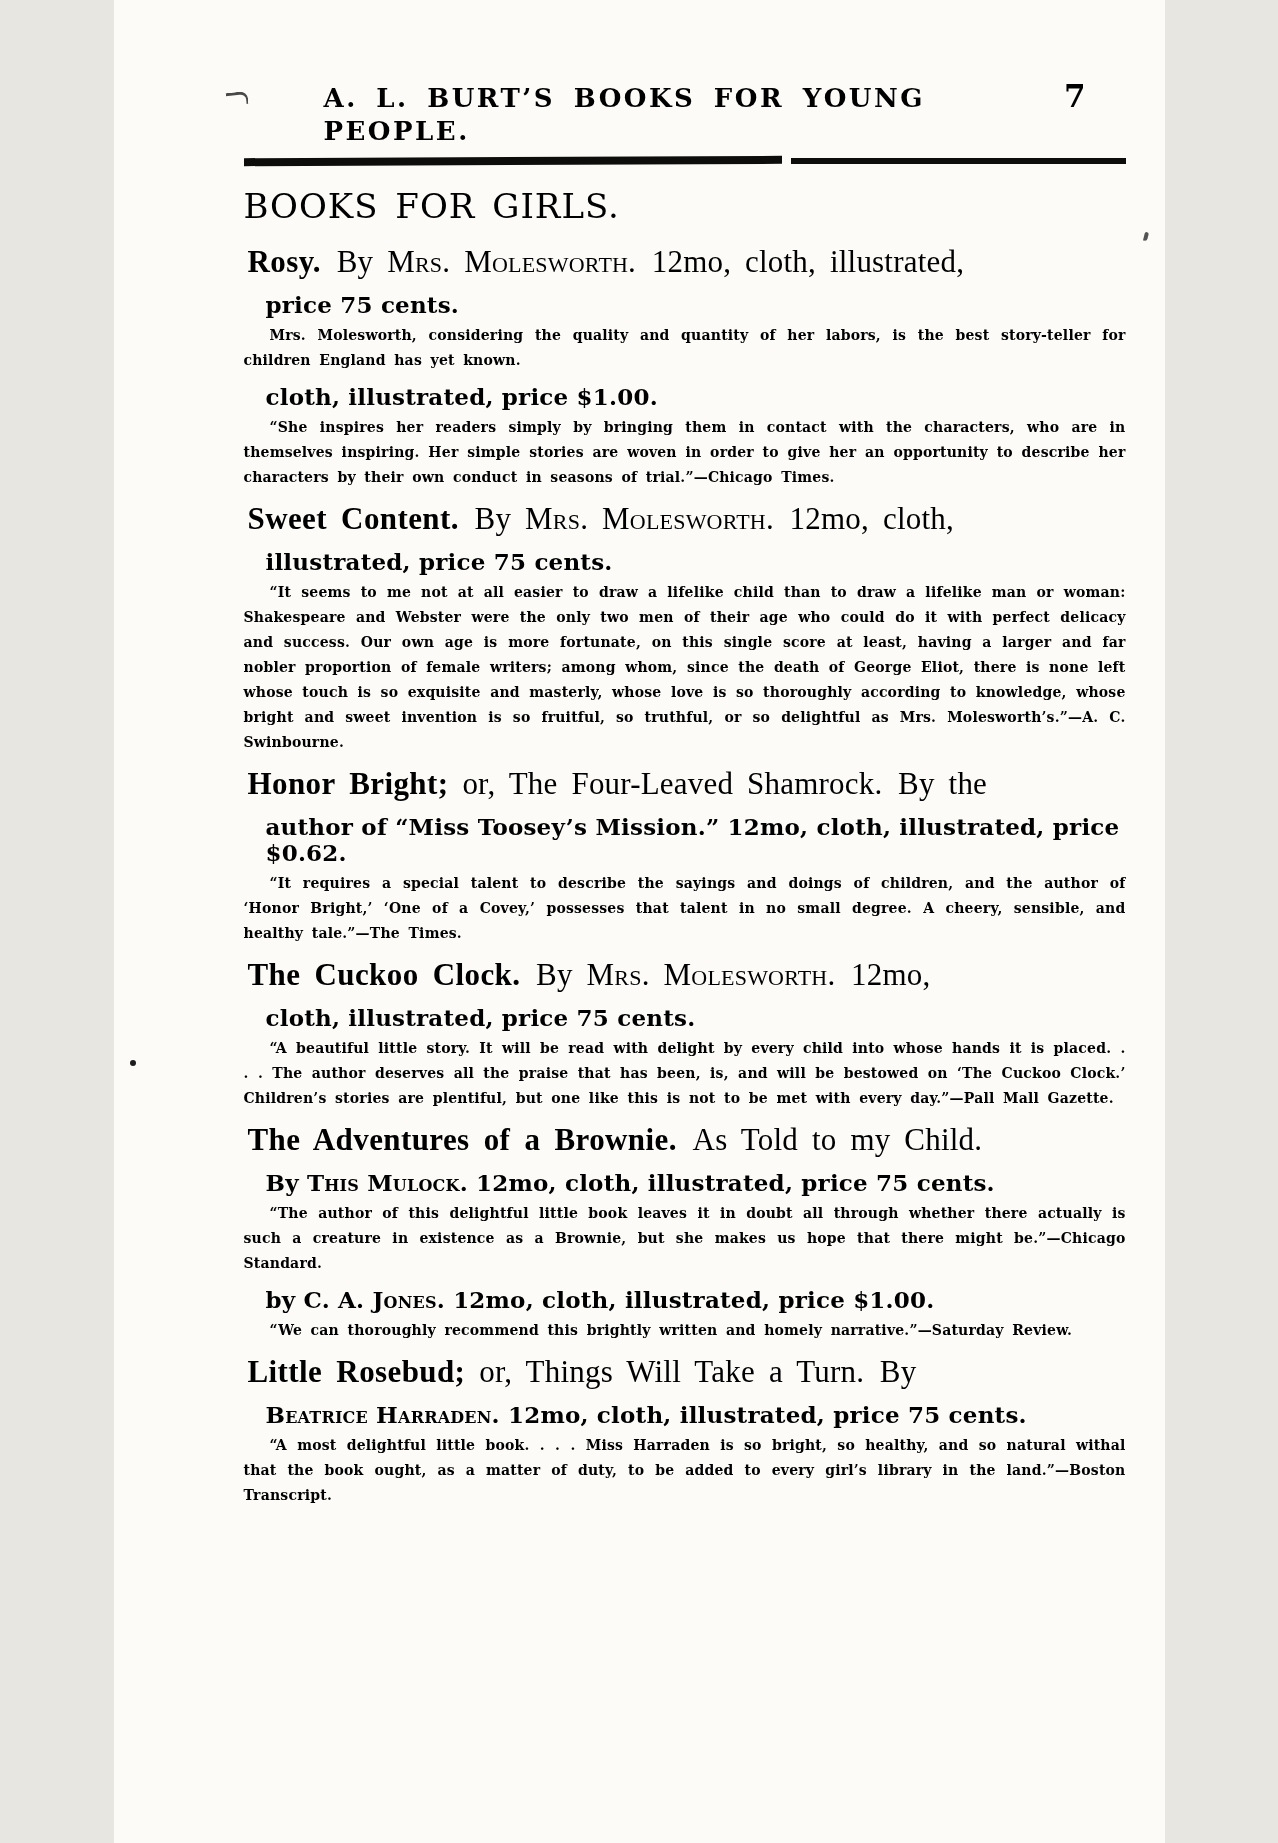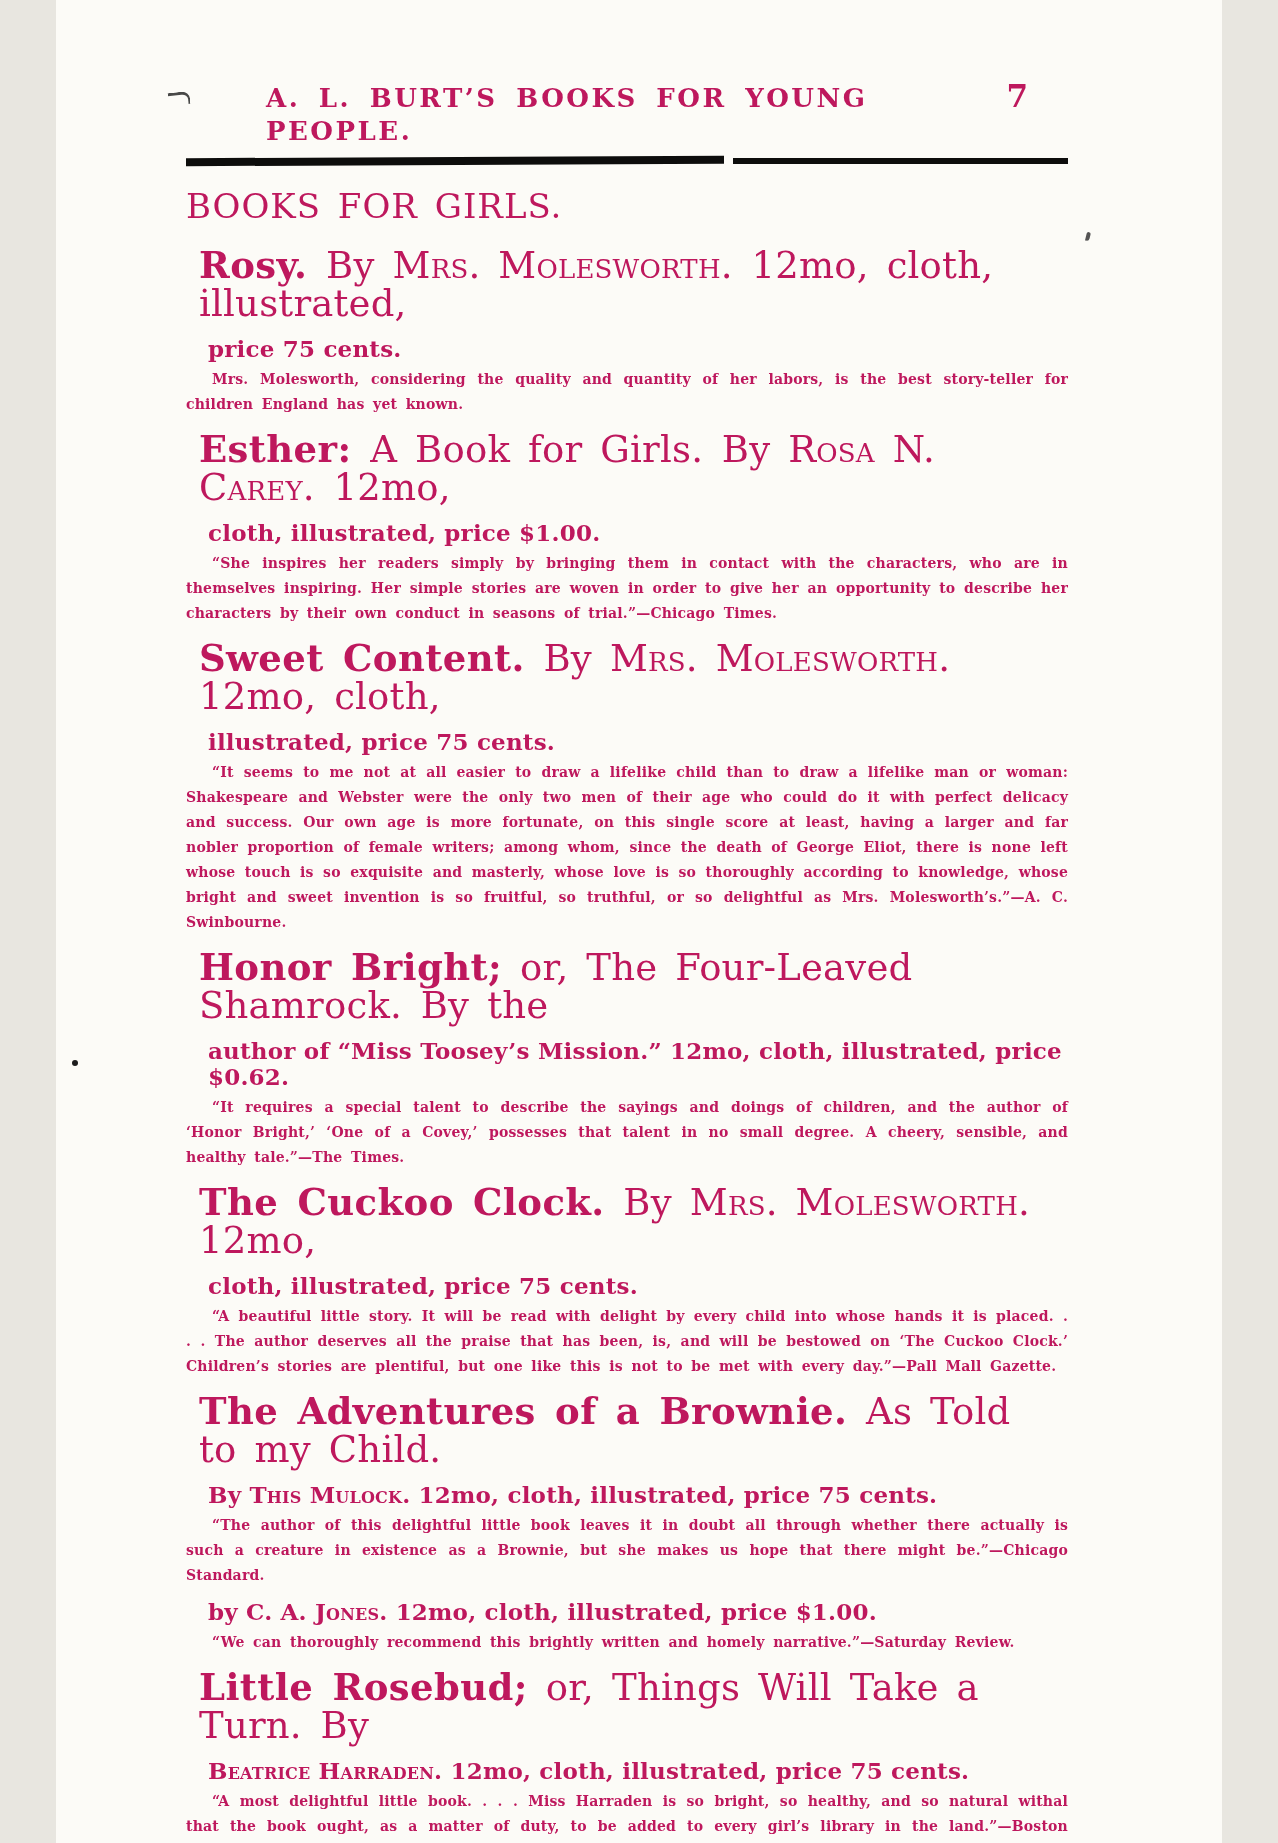--- a/index.html
+++ b/index.html
@@ -1,39 +1,39 @@
 <!DOCTYPE html>
 <html><head>
 <meta charset="utf-8">
 <style>
   html,body { margin:0; padding:0; background:#e8e6e0; }
   .page {
     position:relative;
-    width:1166px; height:1843px;
+    width:1051px; height:1843px;
     margin:0 auto;
     background:#fcfbf7;
-    color:#be185d;
+    color:#000000;
     font-family:"DejaVu Serif","Liberation Serif",serif;
     overflow:hidden;
   }
   .content { position:absolute; left:130px; top:80px; width:882px; }
 
   
   .running-head { display:flex; align-items:baseline; font-weight:bold; font-size:26px; letter-spacing:2.5px; word-spacing:7px; line-height:33px; }
   .rh-title { margin-left:80px; }
   .rh-page  { margin-left:auto; margin-right:40px; font-size:31px; letter-spacing:0; }
   .head-rule { margin-top:9px; display:flex; gap:9px; align-items:flex-start; }
   .head-rule .seg1 { width:61%; height:8px; background:#0d0d0c; transform:skewY(-0.25deg); }
   .head-rule .seg2 { flex:1; height:6px; margin-top:1px; background:#0d0d0c; }
 
   .section-title { margin:14px 0 0 0; font-size:34px; line-height:54px; font-weight:normal; letter-spacing:1px; word-spacing:5px; }
 
   
   .entry { margin-top:10px; }
-  .entry-head { margin:13px; font-size:37px; line-height:38px; font-weight:normal; word-spacing:6px; letter-spacing:0.2px; }
+  .entry-head { margin:4px; font-size:31px; line-height:38px; font-weight:normal; word-spacing:6px; letter-spacing:0.2px;font-family:Liberation Serif, serif; }
   .entry-head .hb { font-weight:bold; letter-spacing:0.4px; }
   .sc { font-variant:small-caps; }
   .entry-sub { margin:11px 0 0 22px; font-size:23px; line-height:26px; font-weight:bold; letter-spacing:0.2px; }
   .entry-para { margin:5px 0 0 0; font-size:14px; line-height:25px; font-weight:bold; text-align:justify; text-indent:26px; word-spacing:3.5px; letter-spacing:0.2px; }
 
   
   .artifact { position:absolute; }
   .smudge { left:112px; top:92px; width:20px; height:10px;
             border-top:3px solid #2a2a2a; border-right:2px solid #2a2a2a;
             border-top-right-radius:8px; transform:rotate(-6deg); opacity:.85; }
@@ -62,21 +62,20 @@
 
     <h1 class="section-title">BOOKS FOR GIRLS.</h1>
 
     <section class="entry">
       <h2 class="entry-head"><span class="hb">Rosy.</span><span class="hr"> By </span><span class="hr sc">Mrs. Molesworth.</span><span class="hr"> 12mo, cloth, illustrated,</span></h2>
       <p class="entry-sub"><span>price 75 cents.</span><span class="sc"></span><span></span></p>
       <p class="entry-para">Mrs. Molesworth, considering the quality and quantity of her labors, is the best story-teller for children England has yet known.</p>
     </section>
 
     <section class="entry">
-      <h2 class="entry-head"><span class="hb">Esther:</span><span class="hr"> A Book for Girls. By </span><span class="hr sc">Rosa N. Carey.</span><span class="hr"> 12mo,</span></h2>
       <p class="entry-sub"><span>cloth, illustrated, price $1.00.</span><span class="sc"></span><span></span></p>
       <p class="entry-para">“She inspires her readers simply by bringing them in contact with the characters, who are in themselves inspiring.  Her simple stories are woven in order to give her an opportunity to describe her characters by their own conduct in seasons of trial.”—Chicago Times.</p>
     </section>
 
     <section class="entry">
       <h2 class="entry-head"><span class="hb">Sweet Content.</span><span class="hr"> By </span><span class="hr sc">Mrs. Molesworth.</span><span class="hr"> 12mo, cloth,</span></h2>
       <p class="entry-sub"><span>illustrated, price 75 cents.</span><span class="sc"></span><span></span></p>
       <p class="entry-para">“It seems to me not at all easier to draw a lifelike child than to draw a lifelike man or woman:  Shakespeare and Webster were the only two men of their age who could do it with perfect delicacy and success.  Our own age is more fortunate, on this single score at least, having a larger and far nobler proportion of female writers;  among whom, since the death of George Eliot, there is none left whose touch is so exquisite and masterly, whose love is so thoroughly according to knowledge, whose bright and sweet invention is so fruitful, so truthful, or so delightful as Mrs. Molesworth’s.”—A. C. Swinbourne.</p>
     </section>
 

